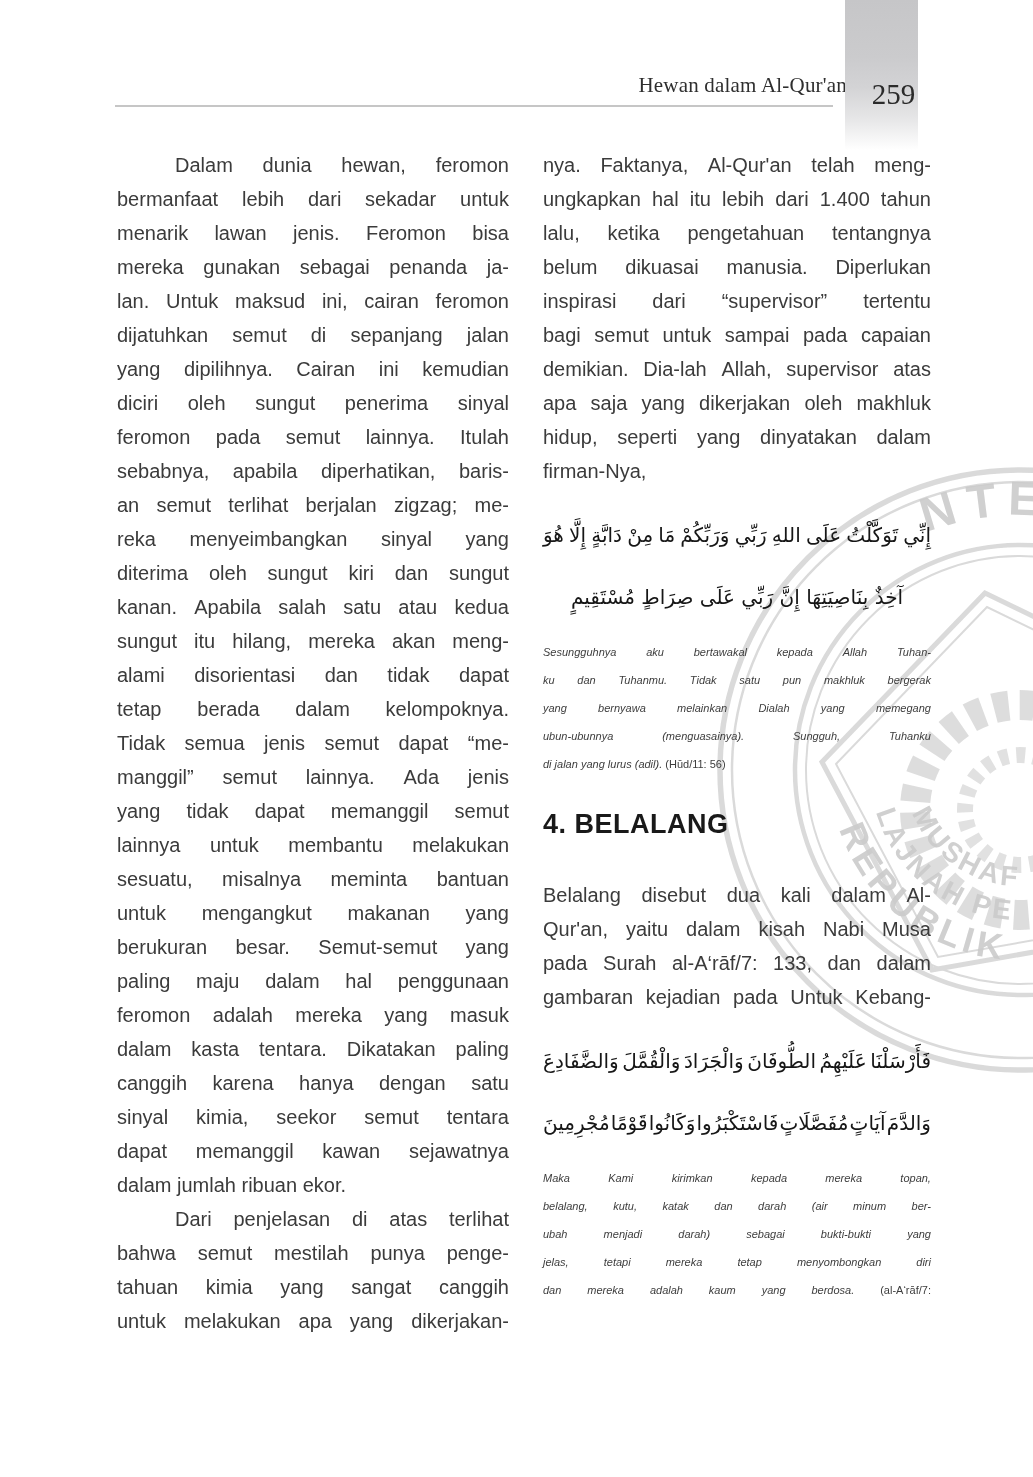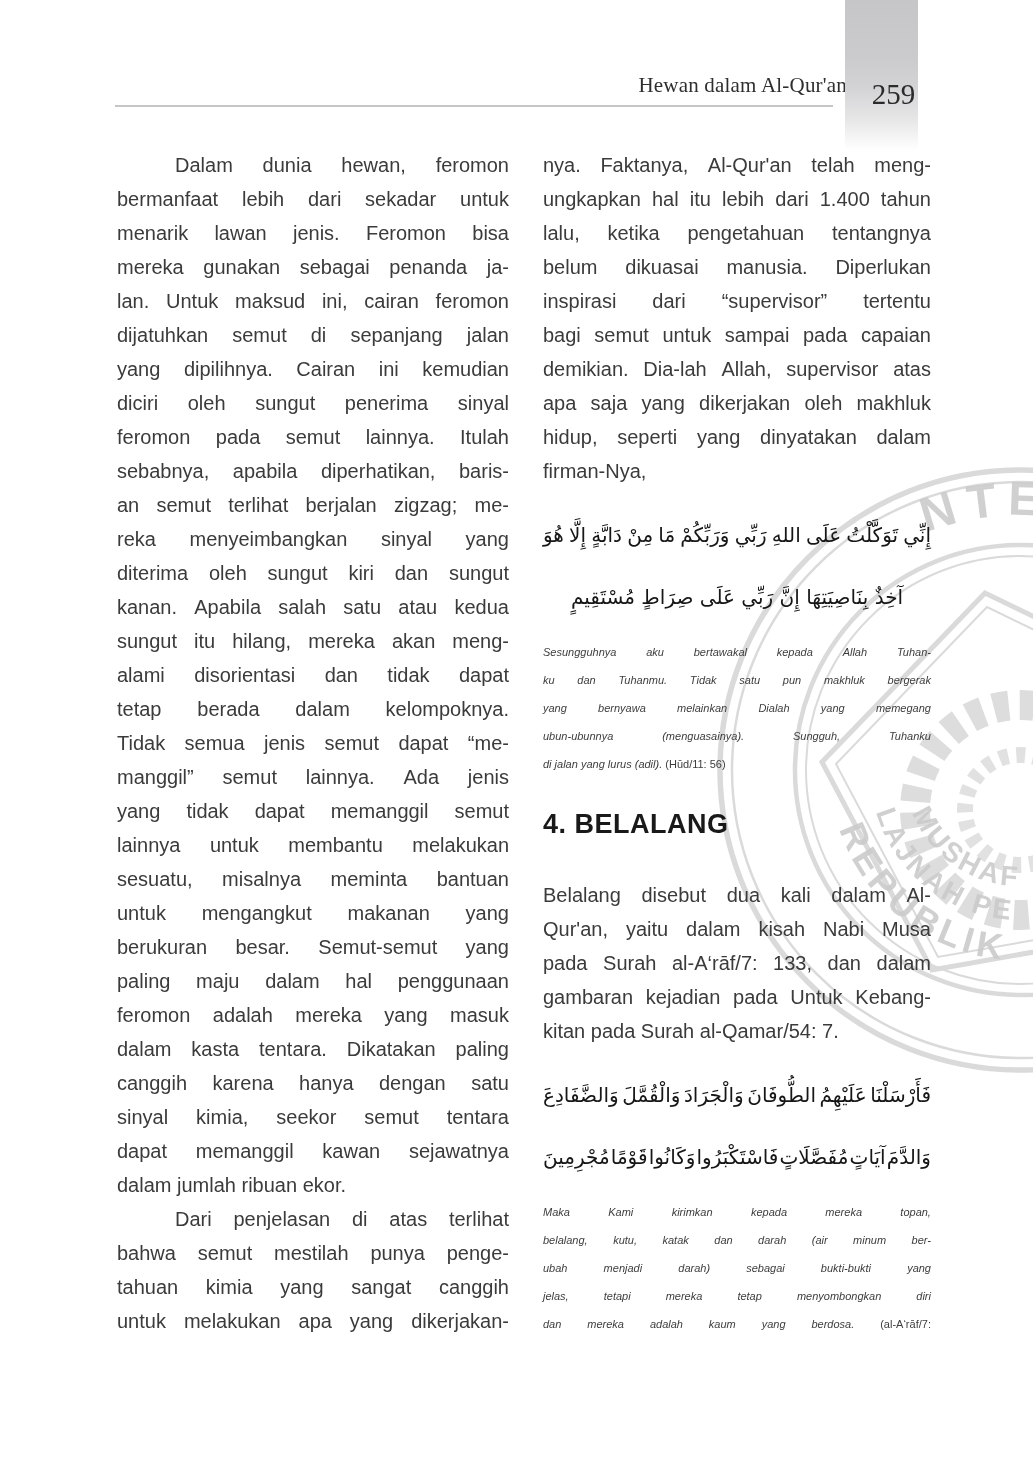--- a/index.html
+++ b/index.html
@@ -471,21 +471,20 @@
             <span class="w">dan</span>
             <span class="w">dalam</span>
           </div>
           <div class="bline">
             <span class="w">gambaran</span>
             <span class="w">kejadian</span>
             <span class="w">pada</span>
             <span class="w">Untuk</span>
             <span class="w">Kebang-</span>
           </div>
-          <div class="bline lastline">kitan pada Surah al-Qamar/54: 7.</div>
         </div>
         <div class="arabic" dir="rtl">
           <div class="aline flexjust" dir="rtl">
             <span class="w">فَأَرْسَلْنَا</span>
             <span class="w">عَلَيْهِمُ</span>
             <span class="w">الطُّوفَانَ</span>
             <span class="w">وَالْجَرَادَ</span>
             <span class="w">وَالْقُمَّلَ</span>
             <span class="w">وَالضَّفَادِعَ</span>
           </div>

